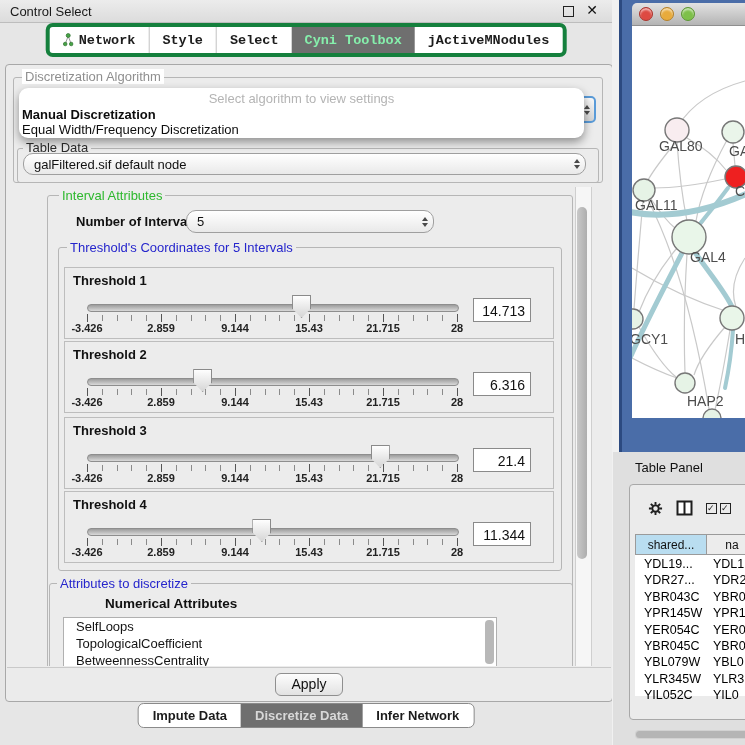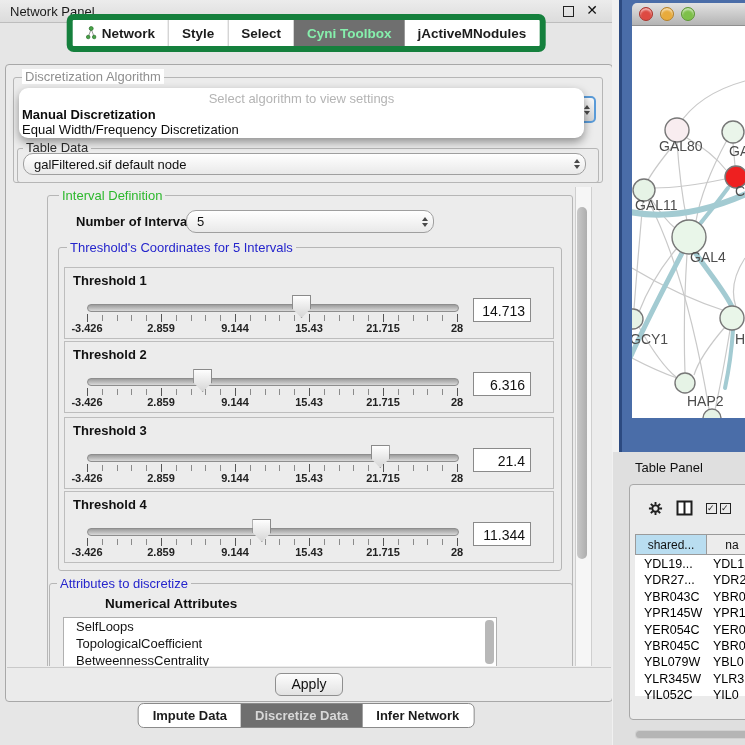--- a/index.html
+++ b/index.html
@@ -8,22 +8,22 @@
        -webkit-font-smoothing:antialiased;}
   .abs{position:absolute;}
   
   #left-panel{left:0;top:0;width:612px;height:745px;background:#e6e6e6;}
   #titlebar{left:0;top:0;width:612px;height:22px;background:linear-gradient(#ececec,#dcdcdc);
             border-bottom:1px solid #bdbdbd;}
   #titlebar .title{position:absolute;left:10px;top:4px;font-size:13px;color:#1a1a1a;}
   #float-btn{position:absolute;right:38px;top:6px;width:9px;height:9px;border:1.5px solid #222;}
   #close-btn{position:absolute;right:14px;top:2px;font-size:14px;font-weight:bold;color:#111;}
   
-  #tabbar{left:50%;top:14px;transform:translateX(-50%);display:flex;height:26px;
-          background:#fff;border:6px solid #15803d;border-radius:7px;overflow:hidden;}
+  #tabbar{left:50%;top:23px;transform:translateX(-50%);display:flex;height:26px;
+          background:#fff;border:4px solid #15803d;border-radius:7px;overflow:hidden;font-family:Liberation Mono, monospace;}
   .tab{display:flex;align-items:center;gap:5px;padding:0 13px;font-size:13.5px;
        color:#1c1c1c;font-weight:600;white-space:nowrap;}
   .tab.sep{border-left:1px solid #c3c3c3;}
   .tab.selected{background:#6f6f6f;color:#86efac;}
   
   #outer-panel{left:5px;top:64px;width:606px;height:636px;background:#ececec;
                border:1px solid #a8a8a8;border-radius:4px;}
   #algo-box{left:7px;top:12px;width:588px;height:104px;border:1px solid #b6b6b6;border-radius:3px;}
   #algo-label{left:16px;top:4px;font-size:13px;color:#8f8f8f;background:#ffffff;padding:0 3px;}
   #focus-stub{left:571px;top:31px;width:15px;height:23px;border:2px solid #5a9bd8;border-radius:5px;
@@ -120,21 +120,21 @@
   .tp-c2{position:absolute;left:78px;top:1px;white-space:nowrap;}
   #tp-hscroll{position:absolute;left:5px;top:245px;width:118px;height:9px;background:#d2d2d2;border-radius:4px;}
   #tp-hthumb{position:absolute;left:1px;top:1px;width:112px;height:7px;background:#b5b5b5;border-radius:4px;}
   svg text{font-family:"Liberation Sans","DejaVu Sans",sans-serif;}
 </style>
 </head>
 <body>
 
 <div id="left-panel" class="abs">
   <div id="titlebar" class="abs">
-    <span class="title">Network Panel</span>
+    <span class="title">Control Select</span>
     <span id="float-btn"></span>
     <span id="close-btn">✕</span>
   </div>
 
   <div id="tabbar" class="abs">
       <div class="tab">
         <svg width="11" height="14" viewBox="0 0 11 14">
           <line x1="5.5" y1="3" x2="2.5" y2="11" stroke="#999" stroke-width="1"></line>
           <line x1="5.5" y1="3" x2="8.5" y2="11" stroke="#999" stroke-width="1"></line>
           <circle cx="5.5" cy="2.5" r="2" fill="#47a447" stroke="#2d6e2d" stroke-width=".7"></circle>
@@ -178,21 +178,21 @@
     </div>
 
     <div id="algo-popup" class="abs">
       <div id="popup-prompt">Select algorithm to view settings</div>
       <div id="popup-opt0" class="popup-opt">Manual Discretization</div>
       <div id="popup-opt1" class="popup-opt">Equal Width/Frequency Discretization</div>
     </div>
 
     <div id="viewport" class="abs">
       <div id="interval-box" class="groupbox"></div>
-      <span id="interval-legend" class="grouplegend legend-green">Interval Definition</span>
+      <span id="interval-legend" class="grouplegend legend-green">Interval Attributes</span>
       <span id="num-label" class="abs">Number of Intervals</span>
       <div id="num-combo" class="combo">
         <span class="val">5</span>
         <span class="stepper">
             <span class="tri-up"></span>
             <span class="tri-dn"></span>
           </span>
       </div>
       <div id="thr-box" class="groupbox"></div>
       <span id="thr-legend" class="grouplegend legend-blue">Threshold's Coordinates for 5 Intervals</span>

